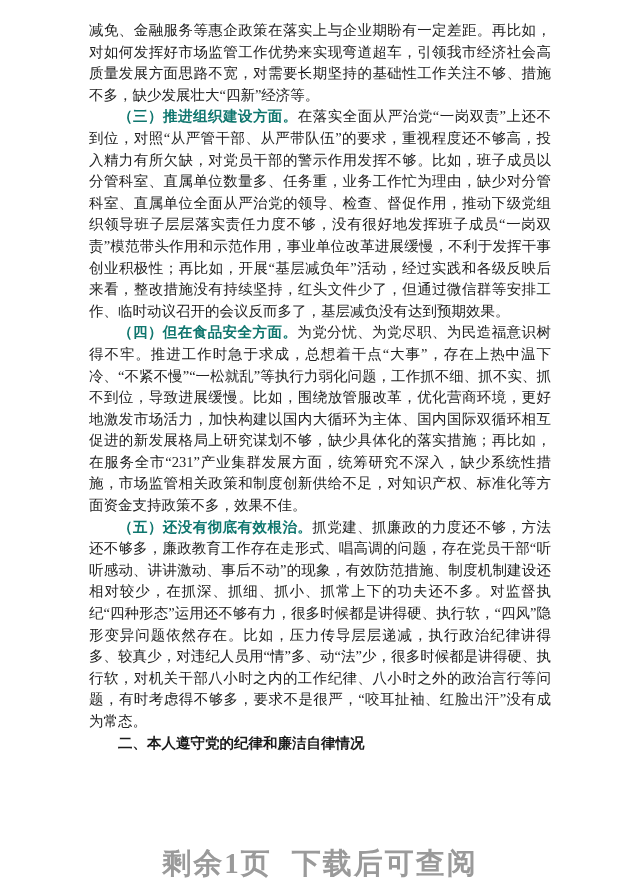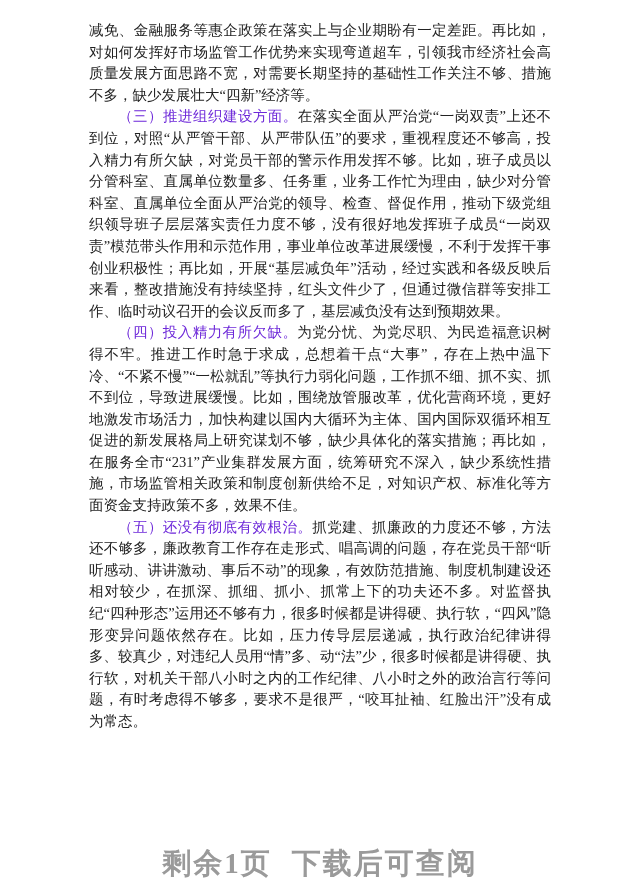--- a/index.html
+++ b/index.html
@@ -34,22 +34,22 @@
     word-break: break-all;
   }
   .para.continuation {
     text-indent: 0;
   }
   .para.heading {
     font-weight: bold;
     color: #1b1b1b;
   }
   .para .lead {
-    font-weight: normal;
-    color: #6d28d9;
+    font-weight: bold;
+    color: #0f766e;
   }
   .preview-footer {
     position: absolute;
     left: 0;
     right: 0;
     bottom: 10px;
     display: flex;
     justify-content: center;
     align-items: baseline;
     gap: 20px;
@@ -61,21 +61,22 @@
     user-select: none;
   }
 </style>
 </head>
 <body>
 
 <div class="page">
   <div class="doc-body">
       <p class="para continuation">减免、金融服务等惠企政策在落实上与企业期盼有一定差距。再比如，对如何发挥好市场监管工作优势来实现弯道超车，引领我市经济社会高质量发展方面思路不宽，对需要长期坚持的基础性工作关注不够、措施不多，缺少发展壮大“四新”经济等。</p>
       <p class="para section"><span class="lead">（三）推进组织建设方面。</span>在落实全面从严治党“一岗双责”上还不到位，对照“从严管干部、从严带队伍”的要求，重视程度还不够高，投入精力有所欠缺，对党员干部的警示作用发挥不够。比如，班子成员以分管科室、直属单位数量多、任务重，业务工作忙为理由，缺少对分管科室、直属单位全面从严治党的领导、检查、督促作用，推动下级党组织领导班子层层落实责任力度不够，没有很好地发挥班子成员“一岗双责”模范带头作用和示范作用，事业单位改革进展缓慢，不利于发挥干事创业积极性；再比如，开展“基层减负年”活动，经过实践和各级反映后来看，整改措施没有持续坚持，红头文件少了，但通过微信群等安排工作、临时动议召开的会议反而多了，基层减负没有达到预期效果。</p>
-      <p class="para section"><span class="lead">（四）投入精力有所欠缺。</span>为党分忧、为党尽职、为民造福意识树得不牢。推进工作时急于求成，总想着干点“大事”，存在上热中温下冷、“不紧不慢”“一松就乱”等执行力弱化问题，工作抓不细、抓不实、抓不到位，导致进展缓慢。比如，围绕放管服改革，优化营商环境，更好地激发市场活力，加快构建以国内大循环为主体、国内国际双循环相互促进的新发展格局上研究谋划不够，缺少具体化的落实措施；再比如，在服务全市“231”产业集群发展方面，统筹研究不深入，缺少系统性措施，市场监管相关政策和制度创新供给不足，对知识产权、标准化等方面资金支持政策不多，效果不佳。</p>
+      <p class="para section"><span class="lead">（四）但在食品安全方面。</span>为党分忧、为党尽职、为民造福意识树得不牢。推进工作时急于求成，总想着干点“大事”，存在上热中温下冷、“不紧不慢”“一松就乱”等执行力弱化问题，工作抓不细、抓不实、抓不到位，导致进展缓慢。比如，围绕放管服改革，优化营商环境，更好地激发市场活力，加快构建以国内大循环为主体、国内国际双循环相互促进的新发展格局上研究谋划不够，缺少具体化的落实措施；再比如，在服务全市“231”产业集群发展方面，统筹研究不深入，缺少系统性措施，市场监管相关政策和制度创新供给不足，对知识产权、标准化等方面资金支持政策不多，效果不佳。</p>
       <p class="para section"><span class="lead">（五）还没有彻底有效根治。</span>抓党建、抓廉政的力度还不够，方法还不够多，廉政教育工作存在走形式、唱高调的问题，存在党员干部“听听感动、讲讲激动、事后不动”的现象，有效防范措施、制度机制建设还相对较少，在抓深、抓细、抓小、抓常上下的功夫还不多。对监督执纪“四种形态”运用还不够有力，很多时候都是讲得硬、执行软，“四风”隐形变异问题依然存在。比如，压力传导层层递减，执行政治纪律讲得多、较真少，对违纪人员用“情”多、动“法”少，很多时候都是讲得硬、执行软，对机关干部八小时之内的工作纪律、八小时之外的政治言行等问题，有时考虑得不够多，要求不是很严，“咬耳扯袖、红脸出汗”没有成为常态。</p>
+      <p class="para heading">二、本人遵守党的纪律和廉洁自律情况</p>
     </div>
 
   <div class="preview-footer">
     <span>剩余1页</span>
     <span>下载后可查阅</span>
   </div>
 </div>
 
 </body></html>

